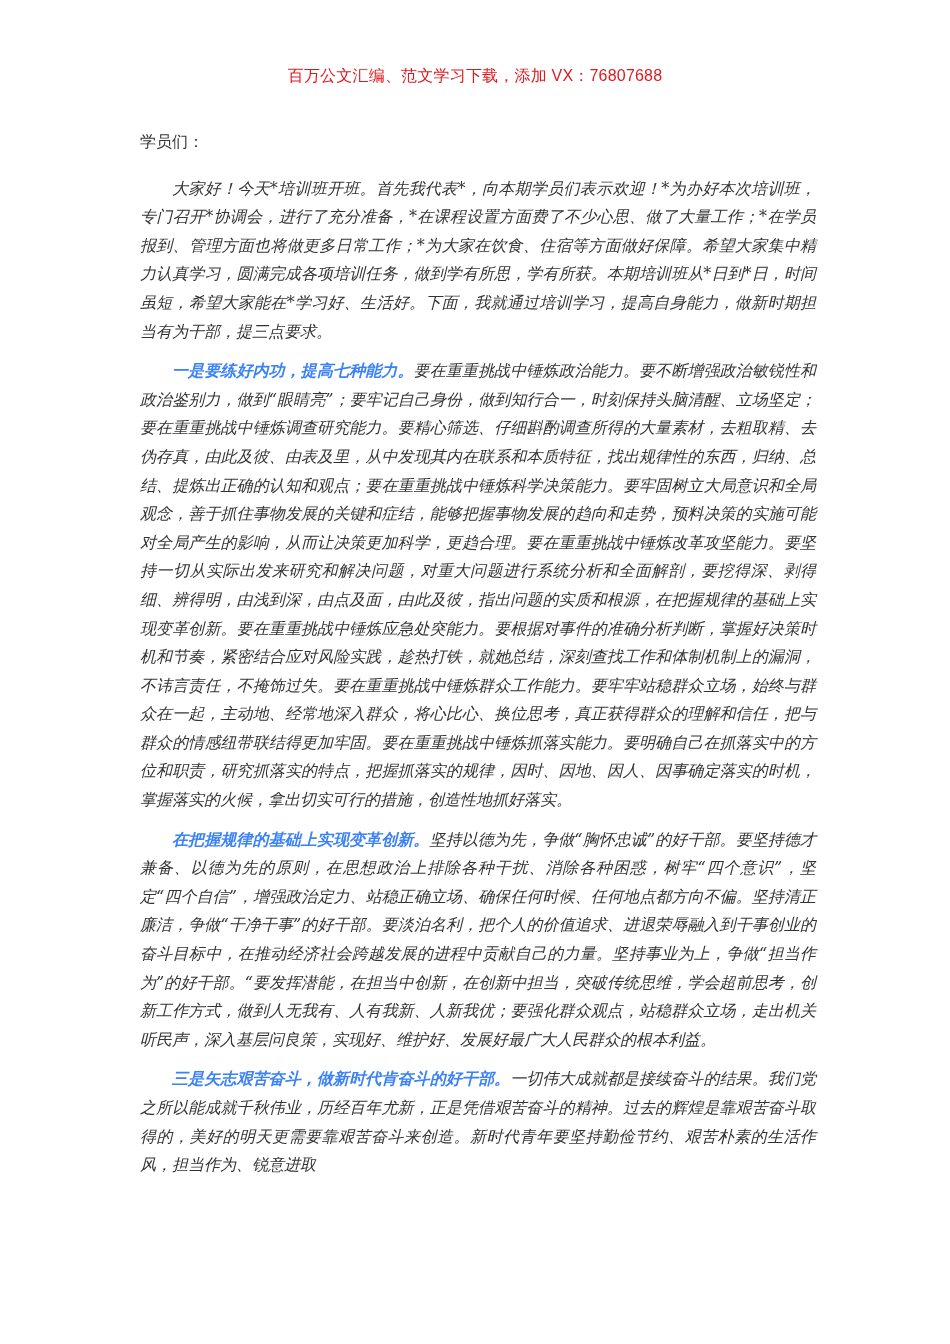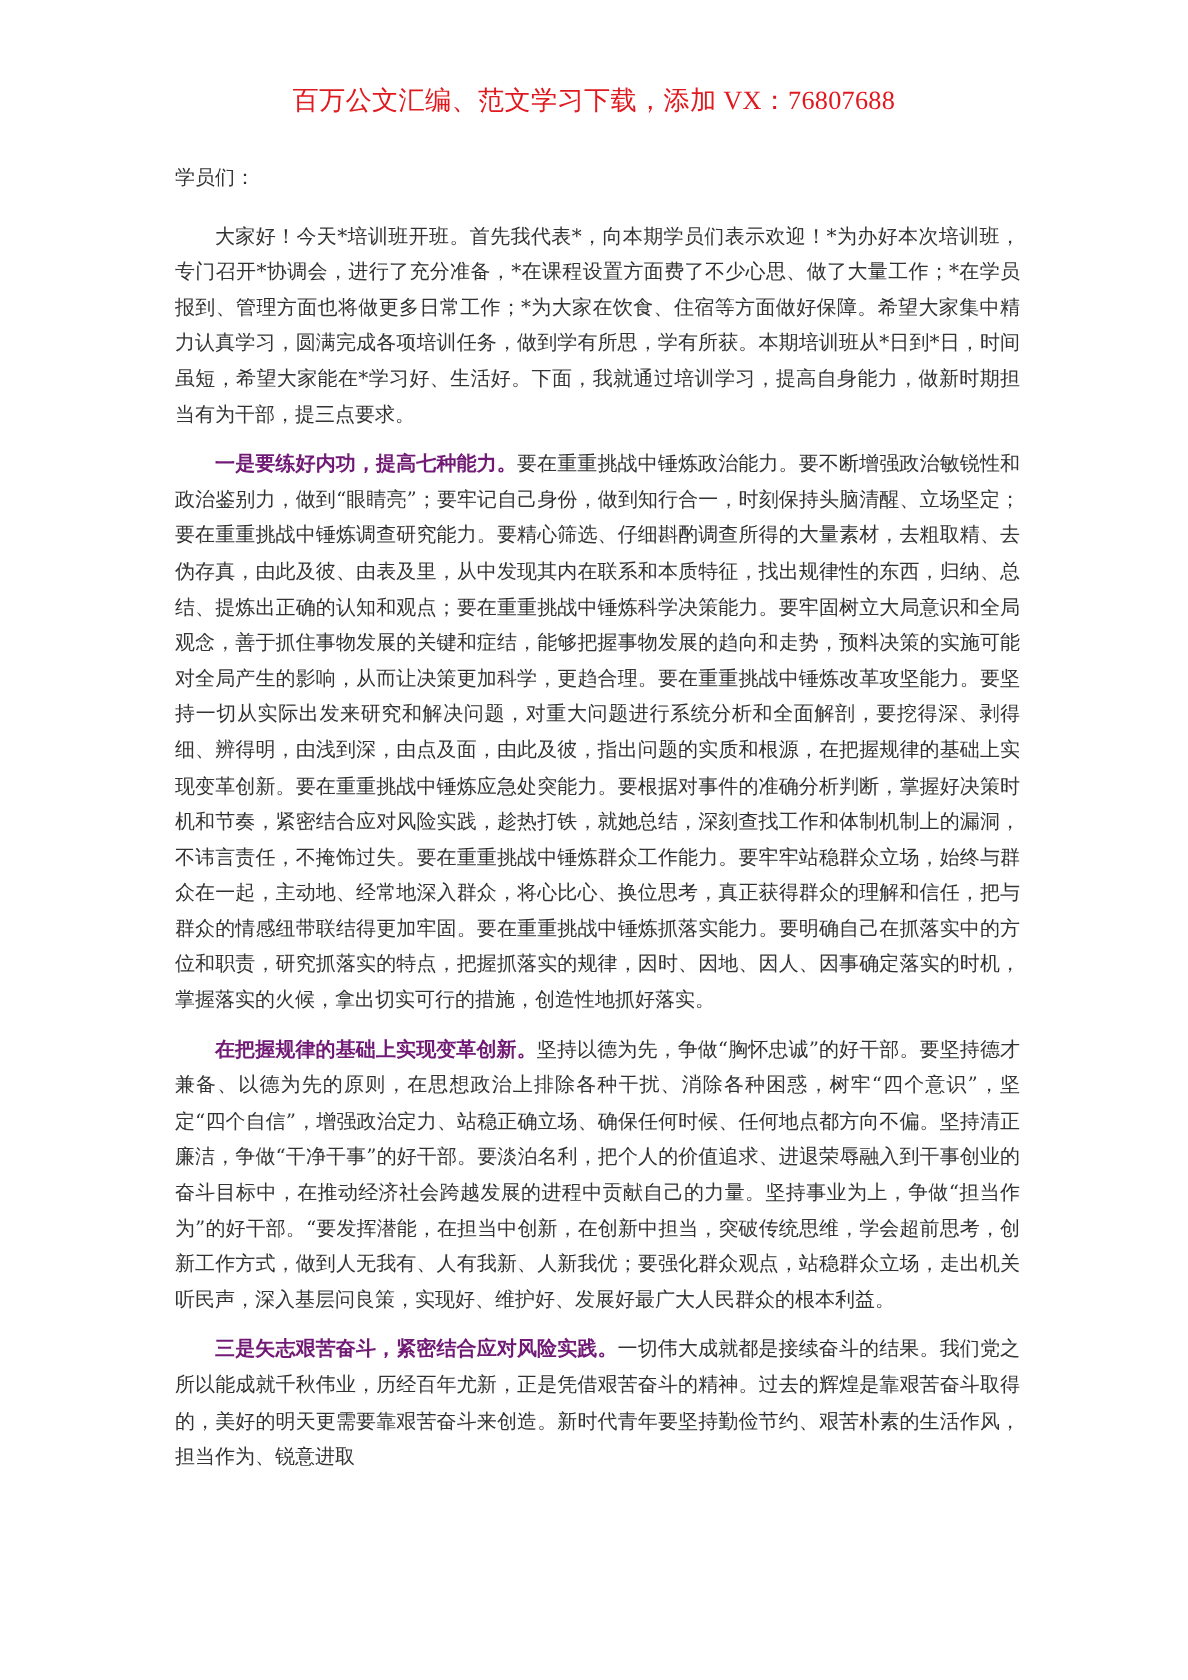--- a/index.html
+++ b/index.html
@@ -14,44 +14,45 @@
       overflow: hidden;
       font-family: "DejaVu Serif", "Liberation Serif", serif;
       color: #333333;
     }
     .header {
       position: absolute;
       top: 66px;
       left: 0;
       width: 950px;
       text-align: center;
-      font-family: Liberation Serif, serif;
-      font-size: 21px;
+      font-family: Liberation Sans, sans-serif;
+      font-size: 16px;
       color: #e0191f;
       letter-spacing: 0.2px;
     }
     .content {
       position: absolute;
       top: 128px;
       left: 140px;
       width: 676px;
       font-size: 16px;
       line-height: 28.6px;
       text-align: justify;
     }
     .salutation {
       margin: 0 0 18px 0;
     }
     .para {
       margin: 4px 0 11px 0;
       text-indent: 2em;
+      font-style: italic;
     }
     .para-lead {
       font-weight: bold;
-      color: #701a75;
+      color: #3b82f6;
     }
   </style>
 </head>
 <body>
 
 <div class="header">
   <span>百万公文汇编、范文学习下载，添加 VX：76807688</span>
 </div>
 
 <div class="content">
@@ -63,15 +64,15 @@
 
   <p class="para">
     <span class="para-lead">一是要练好内功，提高七种能力。</span><span>要在重重挑战中锤炼政治能力。要不断增强政治敏锐性和政治鉴别力，做到“眼睛亮”；要牢记自己身份，做到知行合一，时刻保持头脑清醒、立场坚定；要在重重挑战中锤炼调查研究能力。要精心筛选、仔细斟酌调查所得的大量素材，去粗取精、去伪存真，由此及彼、由表及里，从中发现其内在联系和本质特征，找出规律性的东西，归纳、总结、提炼出正确的认知和观点；要在重重挑战中锤炼科学决策能力。要牢固树立大局意识和全局观念，善于抓住事物发展的关键和症结，能够把握事物发展的趋向和走势，预料决策的实施可能对全局产生的影响，从而让决策更加科学，更趋合理。要在重重挑战中锤炼改革攻坚能力。要坚持一切从实际出发来研究和解决问题，对重大问题进行系统分析和全面解剖，要挖得深、剥得细、辨得明，由浅到深，由点及面，由此及彼，指出问题的实质和根源，在把握规律的基础上实现变革创新。要在重重挑战中锤炼应急处突能力。要根据对事件的准确分析判断，掌握好决策时机和节奏，紧密结合应对风险实践，趁热打铁，就她总结，深刻查找工作和体制机制上的漏洞，不讳言责任，不掩饰过失。要在重重挑战中锤炼群众工作能力。要牢牢站稳群众立场，始终与群众在一起，主动地、经常地深入群众，将心比心、换位思考，真正获得群众的理解和信任，把与群众的情感纽带联结得更加牢固。要在重重挑战中锤炼抓落实能力。要明确自己在抓落实中的方位和职责，研究抓落实的特点，把握抓落实的规律，因时、因地、因人、因事确定落实的时机，掌握落实的火候，拿出切实可行的措施，创造性地抓好落实。</span>
   </p>
 
   <p class="para">
     <span class="para-lead">在把握规律的基础上实现变革创新。</span><span>坚持以德为先，争做“胸怀忠诚”的好干部。要坚持德才兼备、以德为先的原则，在思想政治上排除各种干扰、消除各种困惑，树牢“四个意识”，坚定“四个自信”，增强政治定力、站稳正确立场、确保任何时候、任何地点都方向不偏。坚持清正廉洁，争做“干净干事”的好干部。要淡泊名利，把个人的价值追求、进退荣辱融入到干事创业的奋斗目标中，在推动经济社会跨越发展的进程中贡献自己的力量。坚持事业为上，争做“担当作为”的好干部。“要发挥潜能，在担当中创新，在创新中担当，突破传统思维，学会超前思考，创新工作方式，做到人无我有、人有我新、人新我优；要强化群众观点，站稳群众立场，走出机关听民声，深入基层问良策，实现好、维护好、发展好最广大人民群众的根本利益。</span>
   </p>
 
   <p class="para">
-    <span class="para-lead">三是矢志艰苦奋斗，紧密结合应对风险实践。</span><span>一切伟大成就都是接续奋斗的结果。我们党之所以能成就千秋伟业，历经百年尤新，正是凭借艰苦奋斗的精神。过去的辉煌是靠艰苦奋斗取得的，美好的明天更需要靠艰苦奋斗来创造。新时代青年要坚持勤俭节约、艰苦朴素的生活作风，担当作为、锐意进取</span>
+    <span class="para-lead">三是矢志艰苦奋斗，做新时代肯奋斗的好干部。</span><span>一切伟大成就都是接续奋斗的结果。我们党之所以能成就千秋伟业，历经百年尤新，正是凭借艰苦奋斗的精神。过去的辉煌是靠艰苦奋斗取得的，美好的明天更需要靠艰苦奋斗来创造。新时代青年要坚持勤俭节约、艰苦朴素的生活作风，担当作为、锐意进取</span>
   </p>
 </div>
 
 </body></html>

